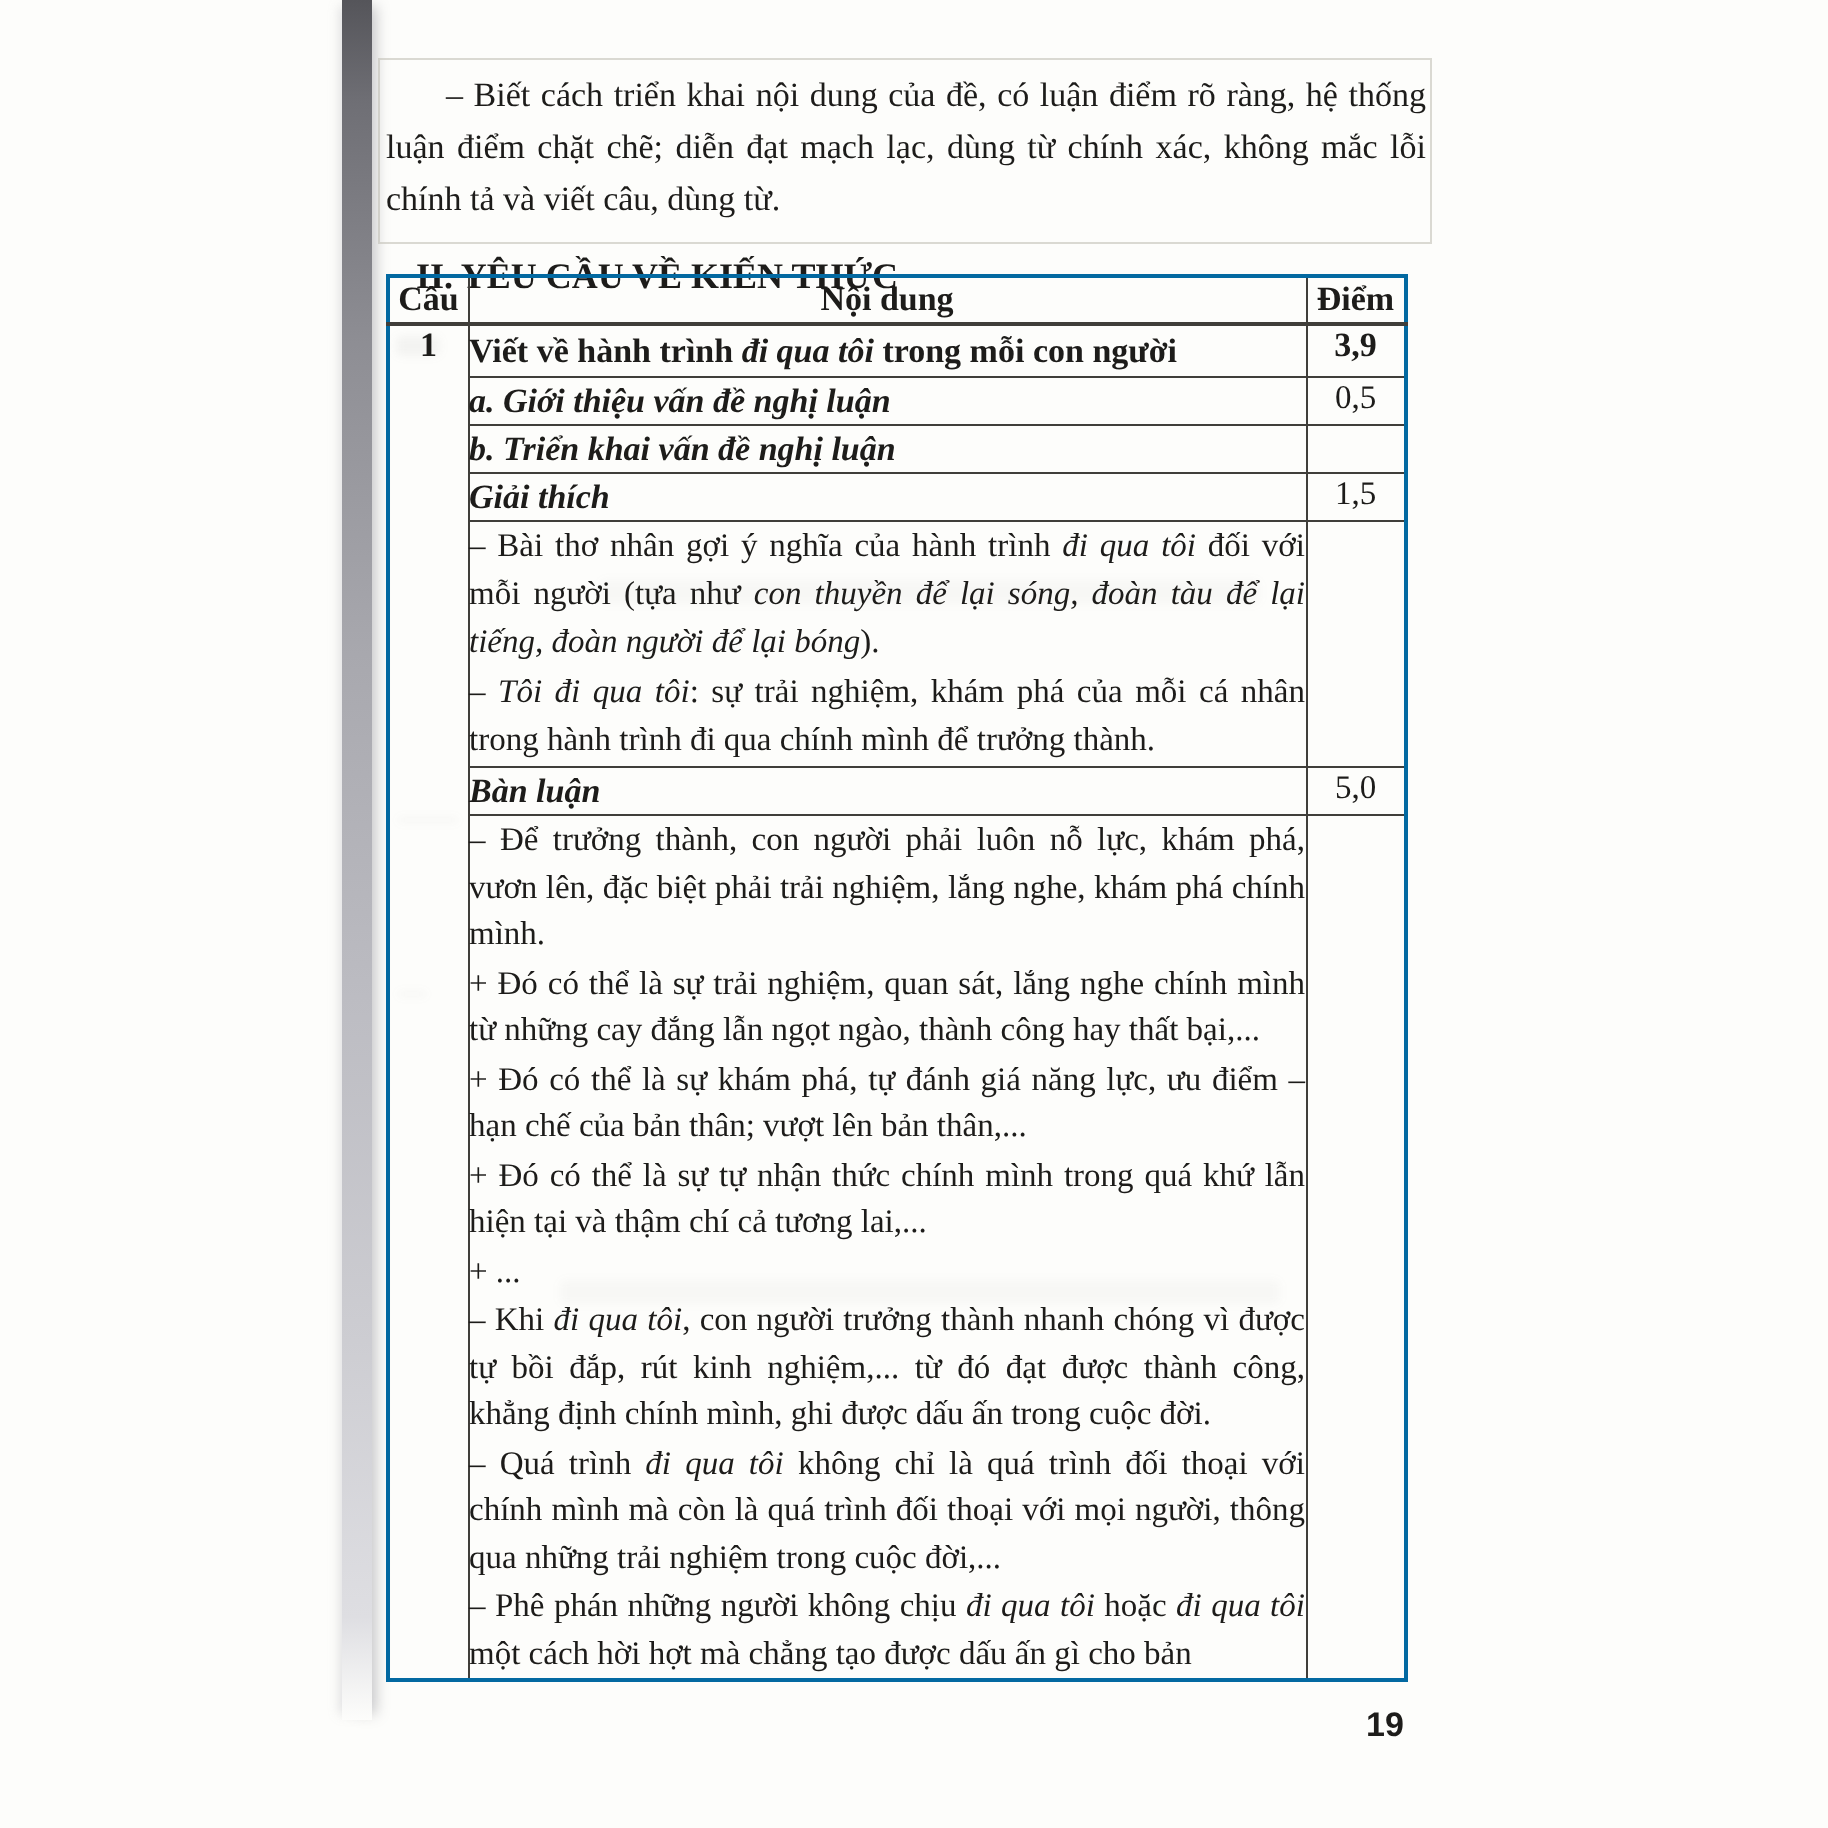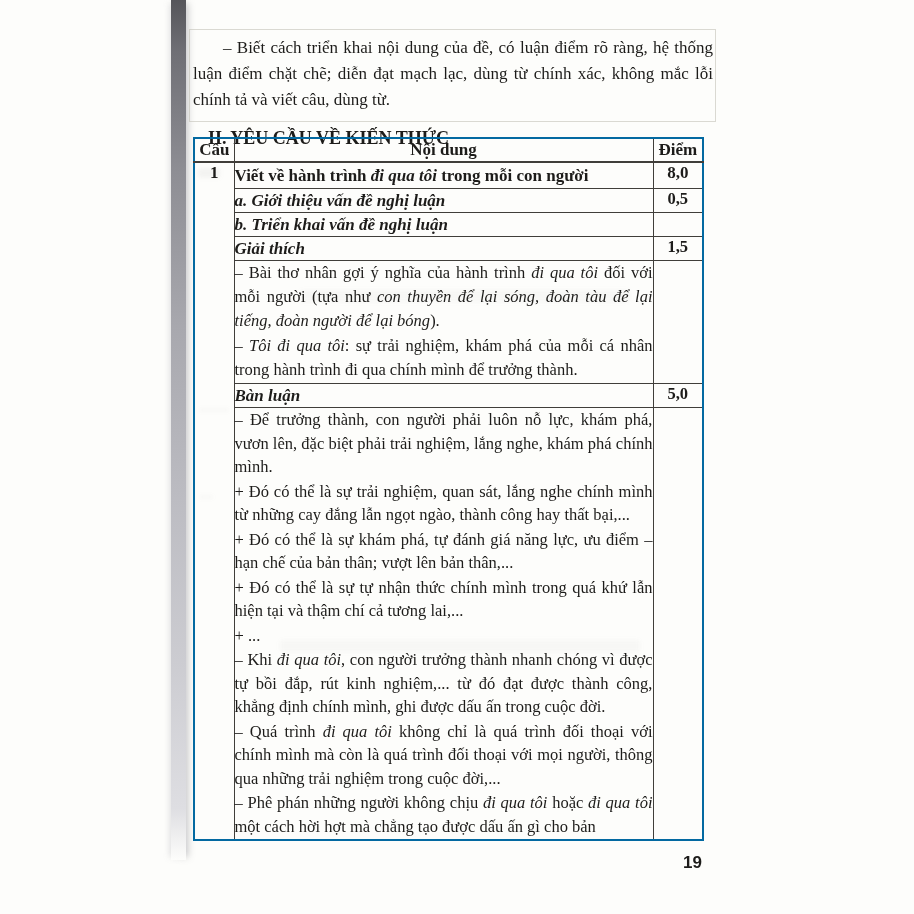--- a/index.html
+++ b/index.html
@@ -60,21 +60,21 @@
   .col-cau  { width: 40px; }
   .col-nd   { width: 419px; }
   .col-diem { width: 50px; }
   .cau-cell {
     text-align: center; vertical-align: middle;
     font-weight: bold; font-size: 17px;
   }
   .nd-cell { padding: 1px 6px 2px 9px; line-height: 23px; }
   .row-title .nd-cell, .row-sub .nd-cell { height: 23px; vertical-align: middle; font-size: 17px; margin-left: 16px; }
   .row-title .nd-cell { height: 25px; }
-  .diem-cell { text-align: center; vertical-align: middle; font-size: 16.5px; font-weight: bold; }
+  .diem-cell { text-align: center; vertical-align: middle; font-size: 16.5px; }
   .diem-cell.bold { font-weight: bold; font-size: 17px; }
   .row-content .nd-cell { text-align: justify; }
   .row-content .para { margin: 0 0 1px 0; }
   tbody tr:nth-child(5) .nd-cell { height: 116px; line-height: 24px; }
   tbody tr:nth-child(7) .nd-cell { height: 428px; line-height: 23.5px; margin-top: 39px; }
   .it { font-style: italic; }
   .bd { font-weight: bold; }
   .page-number {
     position: absolute; left: 683px; top: 853px;
     font-size: 17px; font-weight: bold;
@@ -105,21 +105,21 @@
     <tr>
       <th>Câu</th>
       <th>Nội dung</th>
       <th>Điểm</th>
     </tr>
   </thead>
   <tbody>
       <tr class="row-title">
         <td class="cau-cell" rowspan="7">1</td>
         <td class="nd-cell"><span class="bd">Viết về hành trình </span><span class="it bd">đi qua tôi</span><span class="bd"> trong mỗi con người</span></td>
-        <td class="diem-cell bold">8,0</td>
+        <td class="diem-cell bold">3,9</td>
       </tr>
       <tr class="row-sub">
         <td class="nd-cell"><span class="it bd">a.  Giới thiệu vấn đề nghị luận</span></td>
         <td class="diem-cell">0,5</td>
       </tr>
       <tr class="row-sub">
         <td class="nd-cell"><span class="it bd">b.  Triển khai vấn đề nghị luận</span></td>
         <td class="diem-cell"></td>
       </tr>
       <tr class="row-sub">

